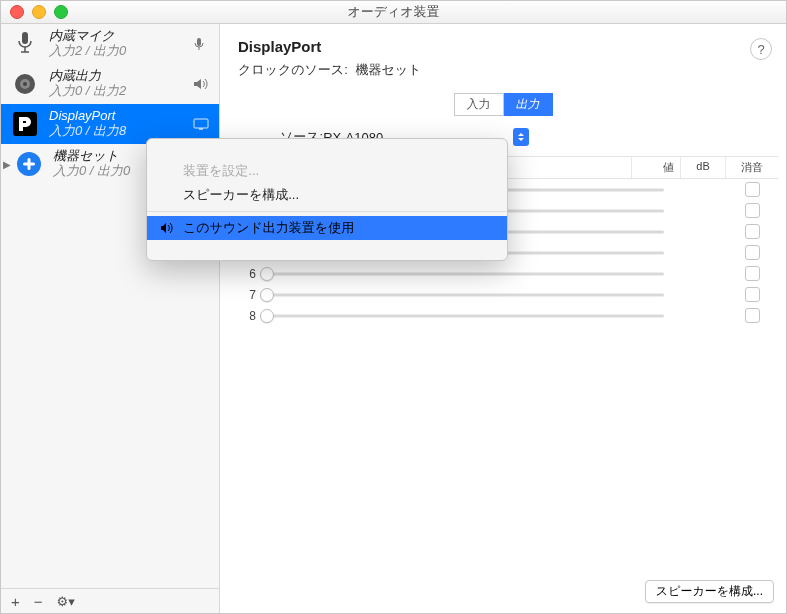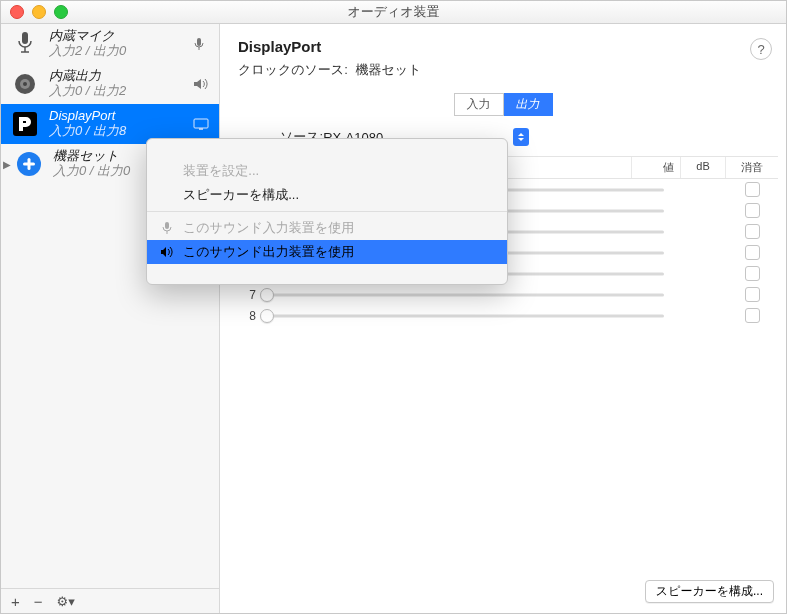--- a/index.html
+++ b/index.html
@@ -308,30 +308,20 @@
 <div class="ctx-menu">
   <div class="ctx-item disabled">
     <span class="mi-icon"></span>
     <span>装置を設定...</span>
   </div>
   <div class="ctx-item">
     <span class="mi-icon"></span>
     <span>スピーカーを構成...</span>
   </div>
   <div class="ctx-sep"></div>
-  <div class="ctx-item disabled">
-    <span class="mi-icon">
-      <svg width="12" height="14" viewBox="0 0 12 14">
-          <rect x="4" y="1" width="4" height="7" rx="2" fill="currentColor"></rect>
-          <path d="M2 6a4 4 0 008 0" stroke="currentColor" fill="none"></path>
-          <line x1="6" y1="10" x2="6" y2="13" stroke="currentColor"></line>
-        </svg>
-    </span>
-    <span>このサウンド入力装置を使用</span>
-  </div>
   <div class="ctx-item selected">
     <span class="mi-icon">
       <svg width="14" height="12" viewBox="0 0 14 12">
           <path d="M1 4h2l3-3v10l-3-3H1z" fill="currentColor"></path>
           <path d="M8 3a4 4 0 010 6M10 1a7 7 0 010 10" stroke="currentColor" fill="none"></path>
         </svg>
     </span>
     <span>このサウンド出力装置を使用</span>
   </div>
 </div>

